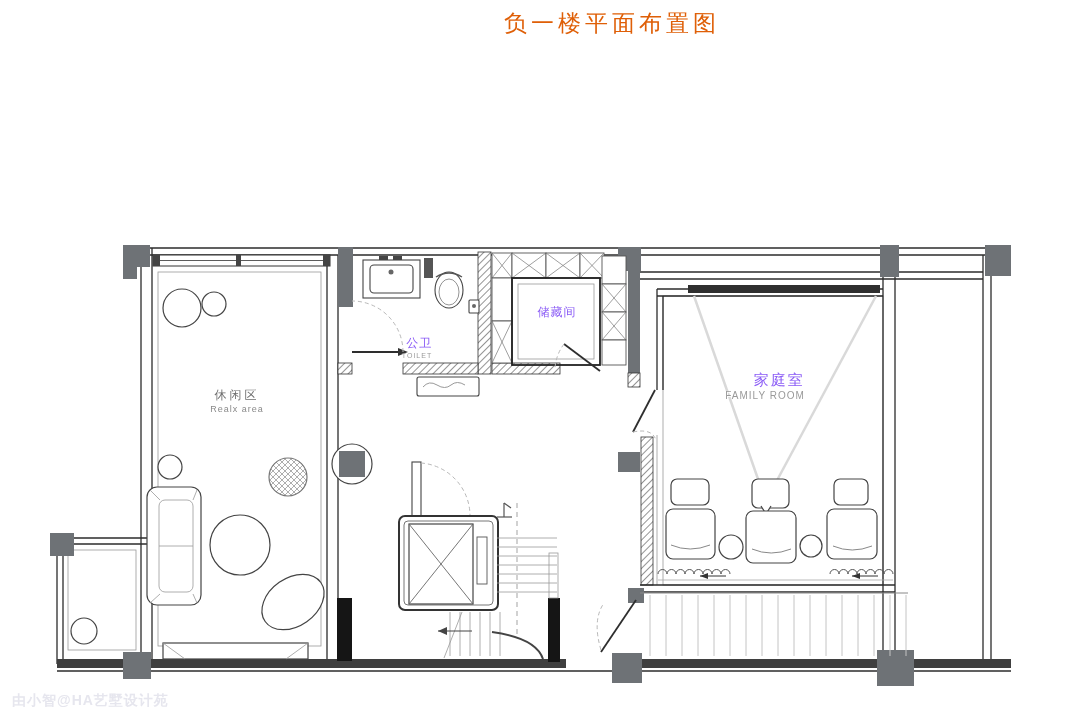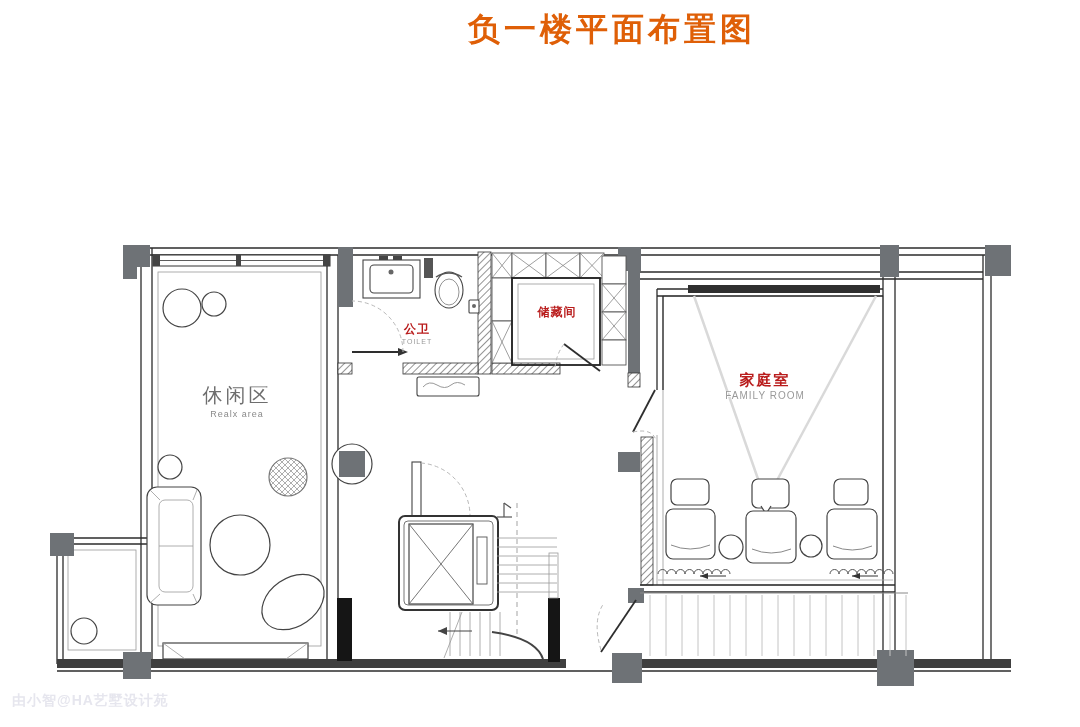--- a/index.html
+++ b/index.html
@@ -3,27 +3,27 @@
 <meta charset="utf-8">
 <style>
   :root{
     --accent:#DF5F07; --accent2:#E87A28; --column-gray:#6E7276;
     --wall-dark:#2E2E2E; --watermark-gray:#E6E6EE; --label-gray:#6E6E6E;
   }
   html,body{margin:0;padding:0;background:#fff;}
   .stage{position:relative;width:1080px;height:727px;background:#fff;overflow:hidden;
          font-family:"Liberation Sans","DejaVu Sans",sans-serif;}
   .title-block{position:absolute;left:612px;top:8px;transform:translateX(-50%);text-align:center;white-space:nowrap;}
-  .title-main{font-size:32px;font-weight:bold;color:var(--accent);letter-spacing:4px;}
+  .title-main{font-size:23px;font-weight:normal;color:var(--accent);letter-spacing:4px;}
   .title-sub{font-size:16px;color:var(--accent2);margin-top:6px;letter-spacing:1px;}
   .plan-label{position:absolute;transform:translate(-50%,-50%);color:var(--label-gray);
               text-shadow:1px 1px 0 rgba(255,255,255,.9);white-space:nowrap;text-align:center;}
-  .lbl-zh-lg{font-size:20px;letter-spacing:3px;margin-top:44px;}
+  .lbl-zh-lg{font-size:12px;letter-spacing:3px;margin-top:44px;}
   .lbl-en{font-size:9px;letter-spacing:1px;color:#8a8a8a;}
-  .lbl-zh-sm{font-size:12px;letter-spacing:1px;font-weight:bold;color:#b91c1c;}
+  .lbl-zh-sm{font-size:12px;letter-spacing:1px;font-weight:normal;color:#8b5cf6;text-align:right;}
   .lbl-en-sm{font-size:7px;letter-spacing:1px;color:#9a9a9a;}
   .watermark{position:absolute;left:12px;top:692px;font-size:14px;color:var(--watermark-gray);
              letter-spacing:1px;font-weight:bold;}
   svg{position:absolute;left:0;top:0;}
   .wall{stroke:#2b2b2b;stroke-width:1.3;fill:none;}
   .wall-thin{stroke:#999;stroke-width:.8;fill:none;}
   .fixture{stroke:#444;stroke-width:1.1;fill:#fff;}
   .furn{stroke:#444;stroke-width:1.2;fill:#fff;}
   .cab{stroke:#555;stroke-width:.9;fill:#fff;}
   .door{stroke:#2e2e2e;stroke-width:1.8;fill:none;}
@@ -329,21 +329,21 @@
       <line x1="874" y1="595" x2="874" y2="656"></line>
         <line x1="890" y1="595" x2="890" y2="656"></line>
       <line x1="906" y1="595" x2="906" y2="656"></line>
     </g>
   </svg>
 
   <div class="plan-label" style="left:237px;top:378px;">
     <div class="lbl-zh-lg">休闲区</div>
     <div class="lbl-en">Realx area</div>
   </div>
-  <div class="plan-label" style="left:417px;top:333px;">
+  <div class="plan-label" style="left:417px;top:347px;">
     <div class="lbl-zh-sm">公卫</div>
     <div class="lbl-en-sm">TOILET</div>
   </div>
   <div class="plan-label" style="left:557px;top:312px;">
     <div class="lbl-zh-sm">储藏间</div>
   </div>
   <div class="plan-label" style="left:765px;top:386px;">
     <div class="lbl-zh-sm" style="font-size:15px;letter-spacing:2px;">家庭室</div>
     <div class="lbl-en-sm" style="font-size:10px;">FAMILY ROOM</div>
   </div>

